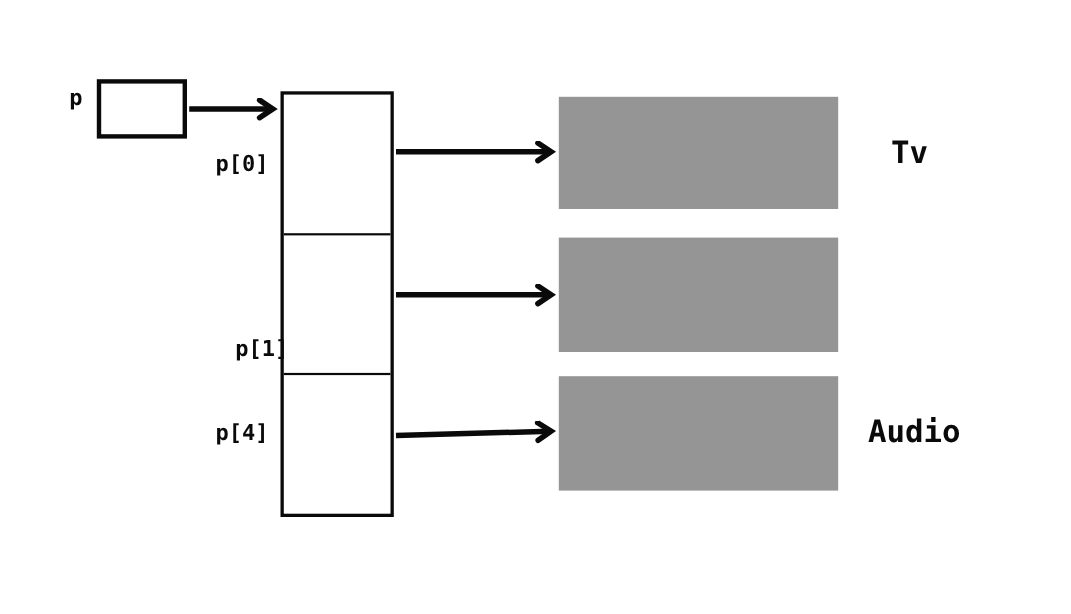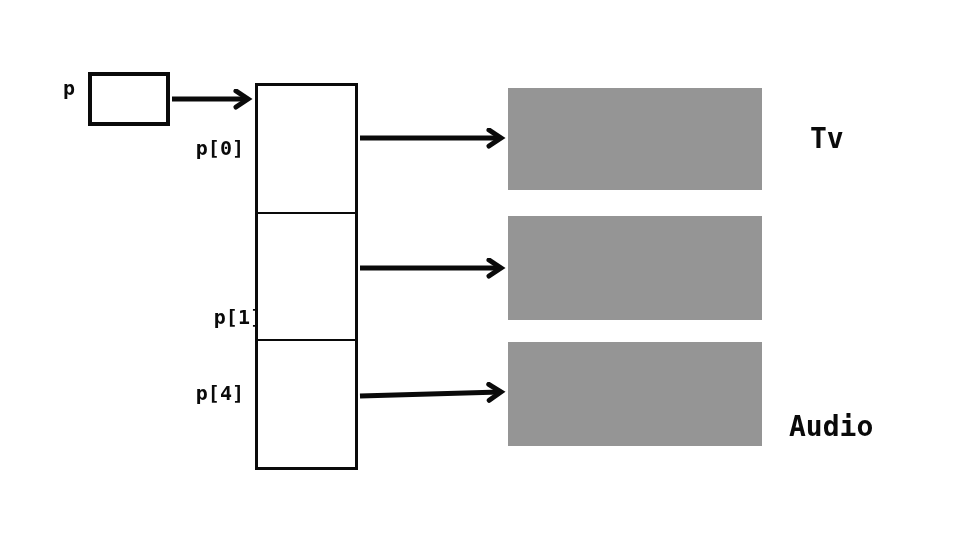--- a/index.html
+++ b/index.html
@@ -76,21 +76,21 @@
 
   <div class="lbl cell-label" style="left:182px; top:136px;">p[0]</div>
   <div class="lbl cell-label" style="left:200px; top:257px;margin-top:48px;">p[1]</div>
   <div class="lbl cell-label" style="left:182px; top:381px;">p[4]</div>
 
   <div class="target-box target-tv"></div>
   <div class="target-box target-computer"></div>
   <div class="target-box target-audio"></div>
 
   <div class="lbl right-target" style="left:810px; top:127px;">Tv</div>
-  <div class="lbl right-target" style="left:789px; top:381px;margin-top:34px;">Audio</div>
+  <div class="lbl right-target" style="left:789px; top:381px;">Audio</div>
 
   <svg class="arrows" viewBox="0 0 974 558" xmlns="http://www.w3.org/2000/svg">
     <defs>
       <marker id="chev" markerWidth="22" markerHeight="24" refX="15" refY="10" orient="auto" markerUnits="userSpaceOnUse">
         <path d="M4,2 L16,10 L4,18" fill="none" stroke="#0a0a0a" stroke-width="5" stroke-linecap="round" stroke-linejoin="miter"></path>
       </marker>
     </defs>
     <line x1="172" y1="99" x2="247" y2="99" stroke="#0a0a0a" stroke-width="5" marker-end="url(#chev)"></line>
     <line x1="360" y1="138" x2="500" y2="138" stroke="#0a0a0a" stroke-width="5" marker-end="url(#chev)"></line>
     <line x1="360" y1="268" x2="500" y2="268" stroke="#0a0a0a" stroke-width="5" marker-end="url(#chev)"></line>

